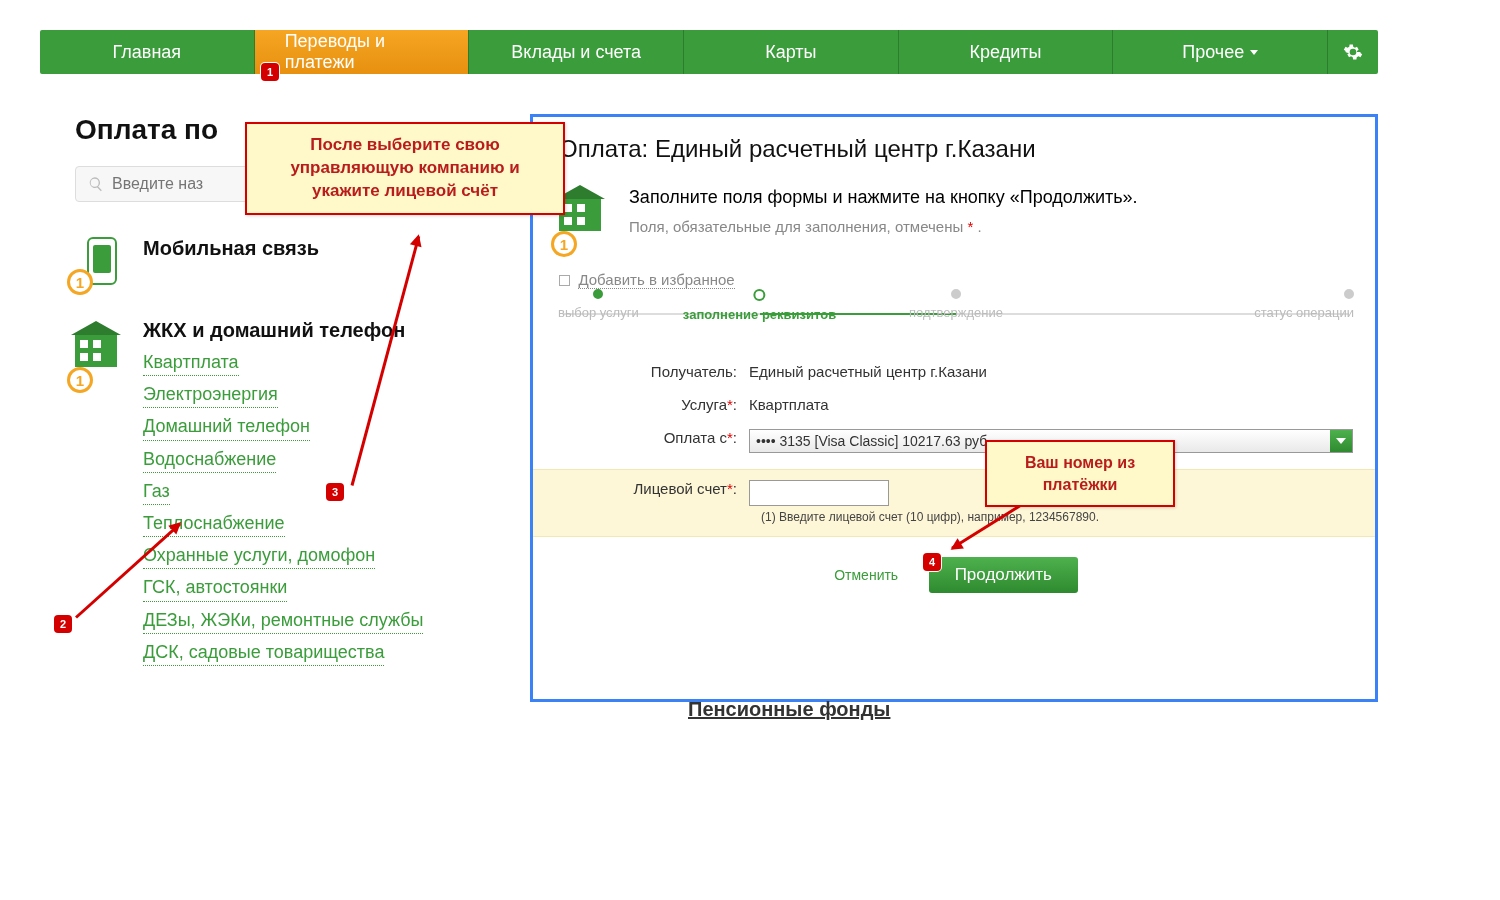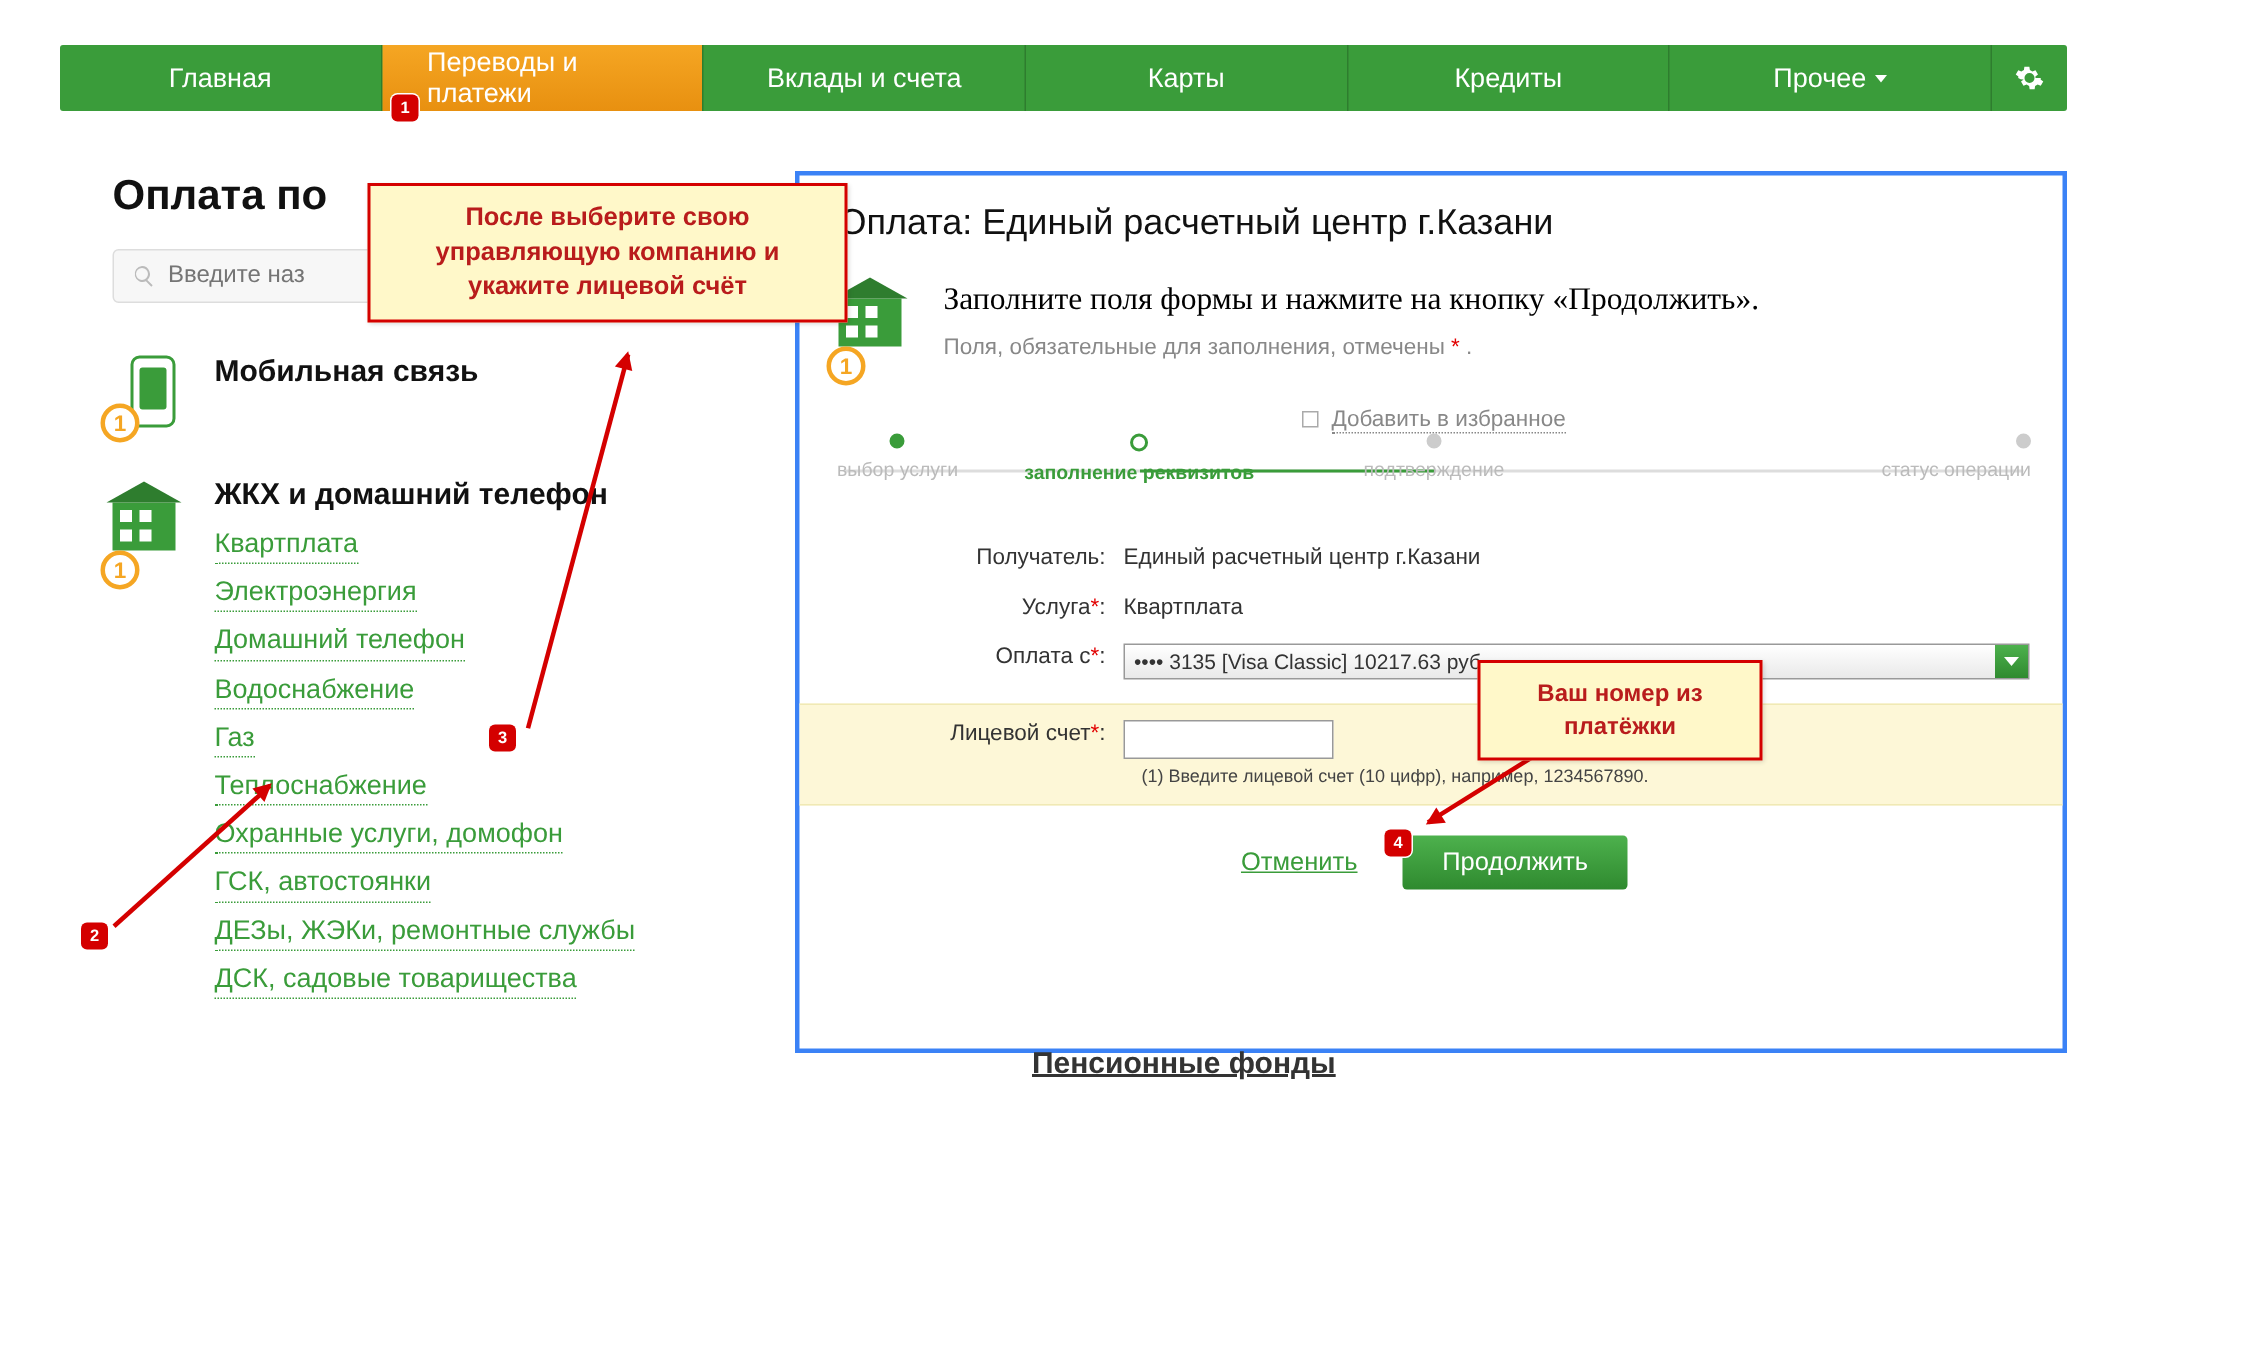--- a/index.html
+++ b/index.html
@@ -27,25 +27,25 @@
 .cat-ico { flex:0 0 52px; }
 .cat-body { flex:1; }
 .cat-title { font-size:20px; font-weight:bold; color:#111; margin-bottom:8px; }
 .cat-link { display:block; color:#3a9c3a; font-size:18px; text-decoration:none; border-bottom:1px dotted #3a9c3a; width:fit-content; margin-bottom:6px; line-height:1.4; }
 .partial-text { font-size:20px; color:#333; font-weight:bold; margin-top:10px; text-decoration:underline; text-decoration-color:#333; }
 
 
 .right { flex:1; border:3px solid #3b82f6; padding:18px 22px 18px 26px; position:relative; }
 .panel-title { font-size:24px; color:#111; margin-bottom:20px; }
 .instr-row { display:flex; gap:14px; margin-bottom:20px; }
-.instr-text { font-size:21px; line-height:1.6;font-family:Liberation Serif, serif; }
+.instr-text { font-size:18px; line-height:1.6; }
 .instr-note { color:#888; font-size:15px; margin-top:6px; }
 .red-star { color:#e20000; }
 
-.fav { text-align:center; margin:8px 0 14px; }
+.fav { text-align:left; margin:8px 0 14px; }
 .fav-link { color:#888; font-size:15px; border-bottom:1px dotted #888; cursor:pointer; }
 .fav-ico { display:inline-block; width:11px; height:11px; border:1px solid #aaa; margin-right:4px; vertical-align:middle; }
 
 
 .wizard { position:relative; height:30px; margin:10px 4px 30px; }
 .wizard-line { position:absolute; top:10px; left:0; right:0; height:2px; background:#ddd; }
 .wizard-line .active-seg { position:absolute; top:0; left:25%; width:25%; height:2px; background:#3a9c3a; }
 .wstep { position:absolute; top:-14px; text-align:right; font-size:13px; }
 .wstep .dot { width:10px; height:10px; border-radius:50%; background:#ccc; margin:0 auto 6px; border:2px solid #ccc; }
 .wstep.done .dot { background:#3a9c3a; border-color:#3a9c3a; }
@@ -64,21 +64,21 @@
 .sel { width:100%; border:1px solid #999; background:linear-gradient(#fff,#e9e9e9); padding:3px 6px; font-size:14px; position:relative; }
 .sel-btn { position:absolute; right:0; top:0; bottom:0; width:22px; background:linear-gradient(#4db14d,#2f8a2f); display:flex; align-items:center; justify-content:center; }
 .sel-btn .tri { width:0; height:0; border-left:5px solid transparent; border-right:5px solid transparent; border-top:6px solid #fff; }
 
 .acct-row { background:#fdf7d7; border-top:1px solid #f0e9b5; border-bottom:1px solid #f0e9b5; padding:10px 0 6px; margin:0 -22px 20px -26px; }
 .acct-row .frow { padding:0 22px 0 26px; margin-bottom:4px; }
 .acct-hint { font-size:12px; color:#444; margin-left:202px; padding:0 22px 6px 26px; }
 .acct-input { width:140px; border:1px solid #999; padding:4px; font-size:14px; }
 
 .actions { text-align:center; margin-top:6px; }
-.cancel-link { color:#3a9c3a; font-size:17px; text-decoration:underline; margin-right:26px; cursor:pointer; }
+.cancel-link { color:#3a9c3a; font-size:14px; margin-right:26px; cursor:pointer; }
 .continue-btn { background:linear-gradient(#4db14d,#2f8a2f); color:#fff; border:none; padding:8px 26px; font-size:17px; border-radius:3px; cursor:pointer; }
 
 
 .callout { position:absolute; background:#fff8c9; border:2px solid #d40000; padding:10px 14px; color:#b91c1c; font-weight:bold; font-size:17px; text-align:center; line-height:1.35; box-shadow:1px 1px 3px rgba(0,0,0,.15); }
 .callout1 { left:245px; top:122px; width:320px; z-index:20;}
 .callout2 { left:985px; top:440px; width:190px; font-size:16px; z-index:20;}
 
 .badge { position:absolute; width:18px; height:18px; background:#d40000; border-radius:4px; color:#fff; font-size:11px; font-weight:bold; display:flex; align-items:center; justify-content:center; box-shadow:0 0 0 1px #fff; z-index:22; }
 .b1{left:261px; top:63px;} .b2{left:54px; top:615px;} .b3{left:326px; top:483px;} .b4{left:923px; top:553px;}
 

